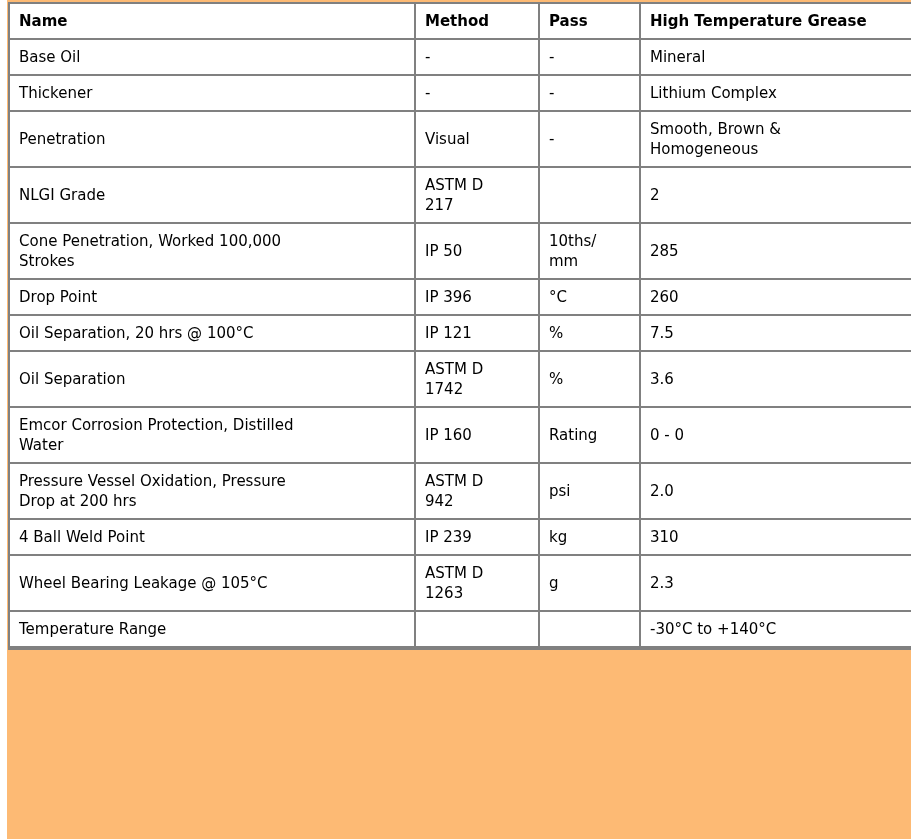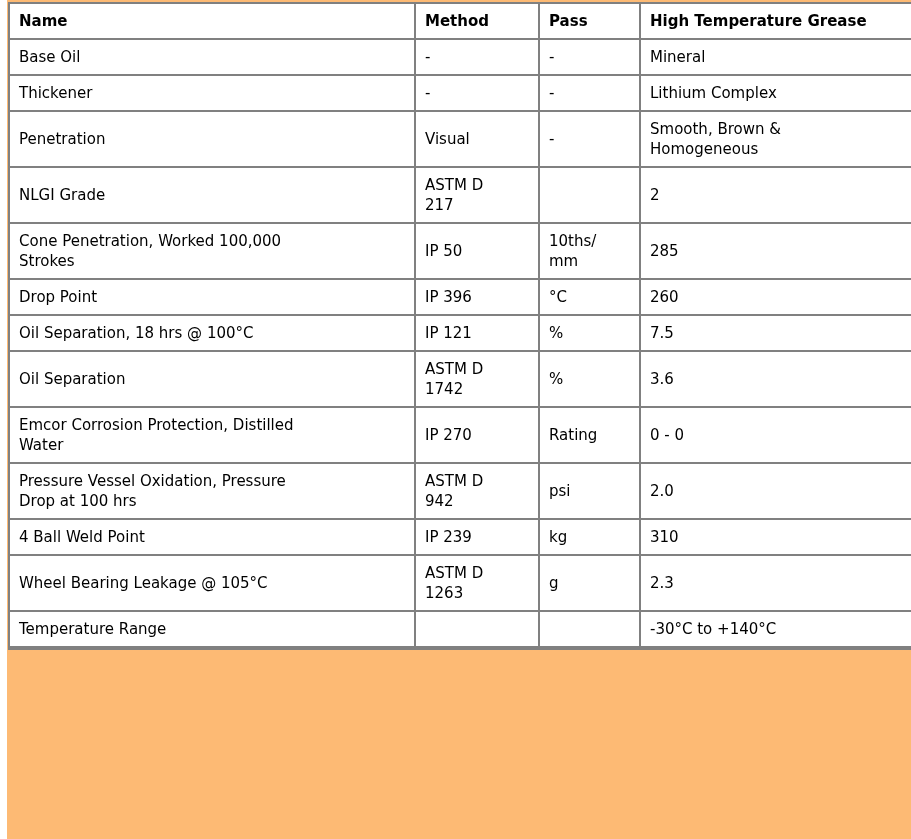--- a/index.html
+++ b/index.html
@@ -98,42 +98,42 @@
 mm</td>
           <td>285</td>
         </tr>
         <tr>
           <td>Drop Point</td>
           <td>IP 396</td>
           <td>°C</td>
           <td>260</td>
         </tr>
         <tr>
-          <td>Oil Separation, 18 hrs @ 100°C</td>
+          <td>Oil Separation, 20 hrs @ 100°C</td>
           <td>IP 121</td>
           <td>%</td>
           <td>7.5</td>
         </tr>
         <tr>
           <td>Oil Separation</td>
           <td>ASTM D
 1742</td>
           <td>%</td>
           <td>3.6</td>
         </tr>
         <tr>
           <td>Emcor Corrosion Protection, Distilled
 Water</td>
-          <td>IP 270</td>
+          <td>IP 160</td>
           <td>Rating</td>
           <td>0 - 0</td>
         </tr>
         <tr>
           <td>Pressure Vessel Oxidation, Pressure
-Drop at 100 hrs</td>
+Drop at 200 hrs</td>
           <td>ASTM D
 942</td>
           <td>psi</td>
           <td>2.0</td>
         </tr>
         <tr>
           <td>4 Ball Weld Point</td>
           <td>IP 239</td>
           <td>kg</td>
           <td>310</td>

